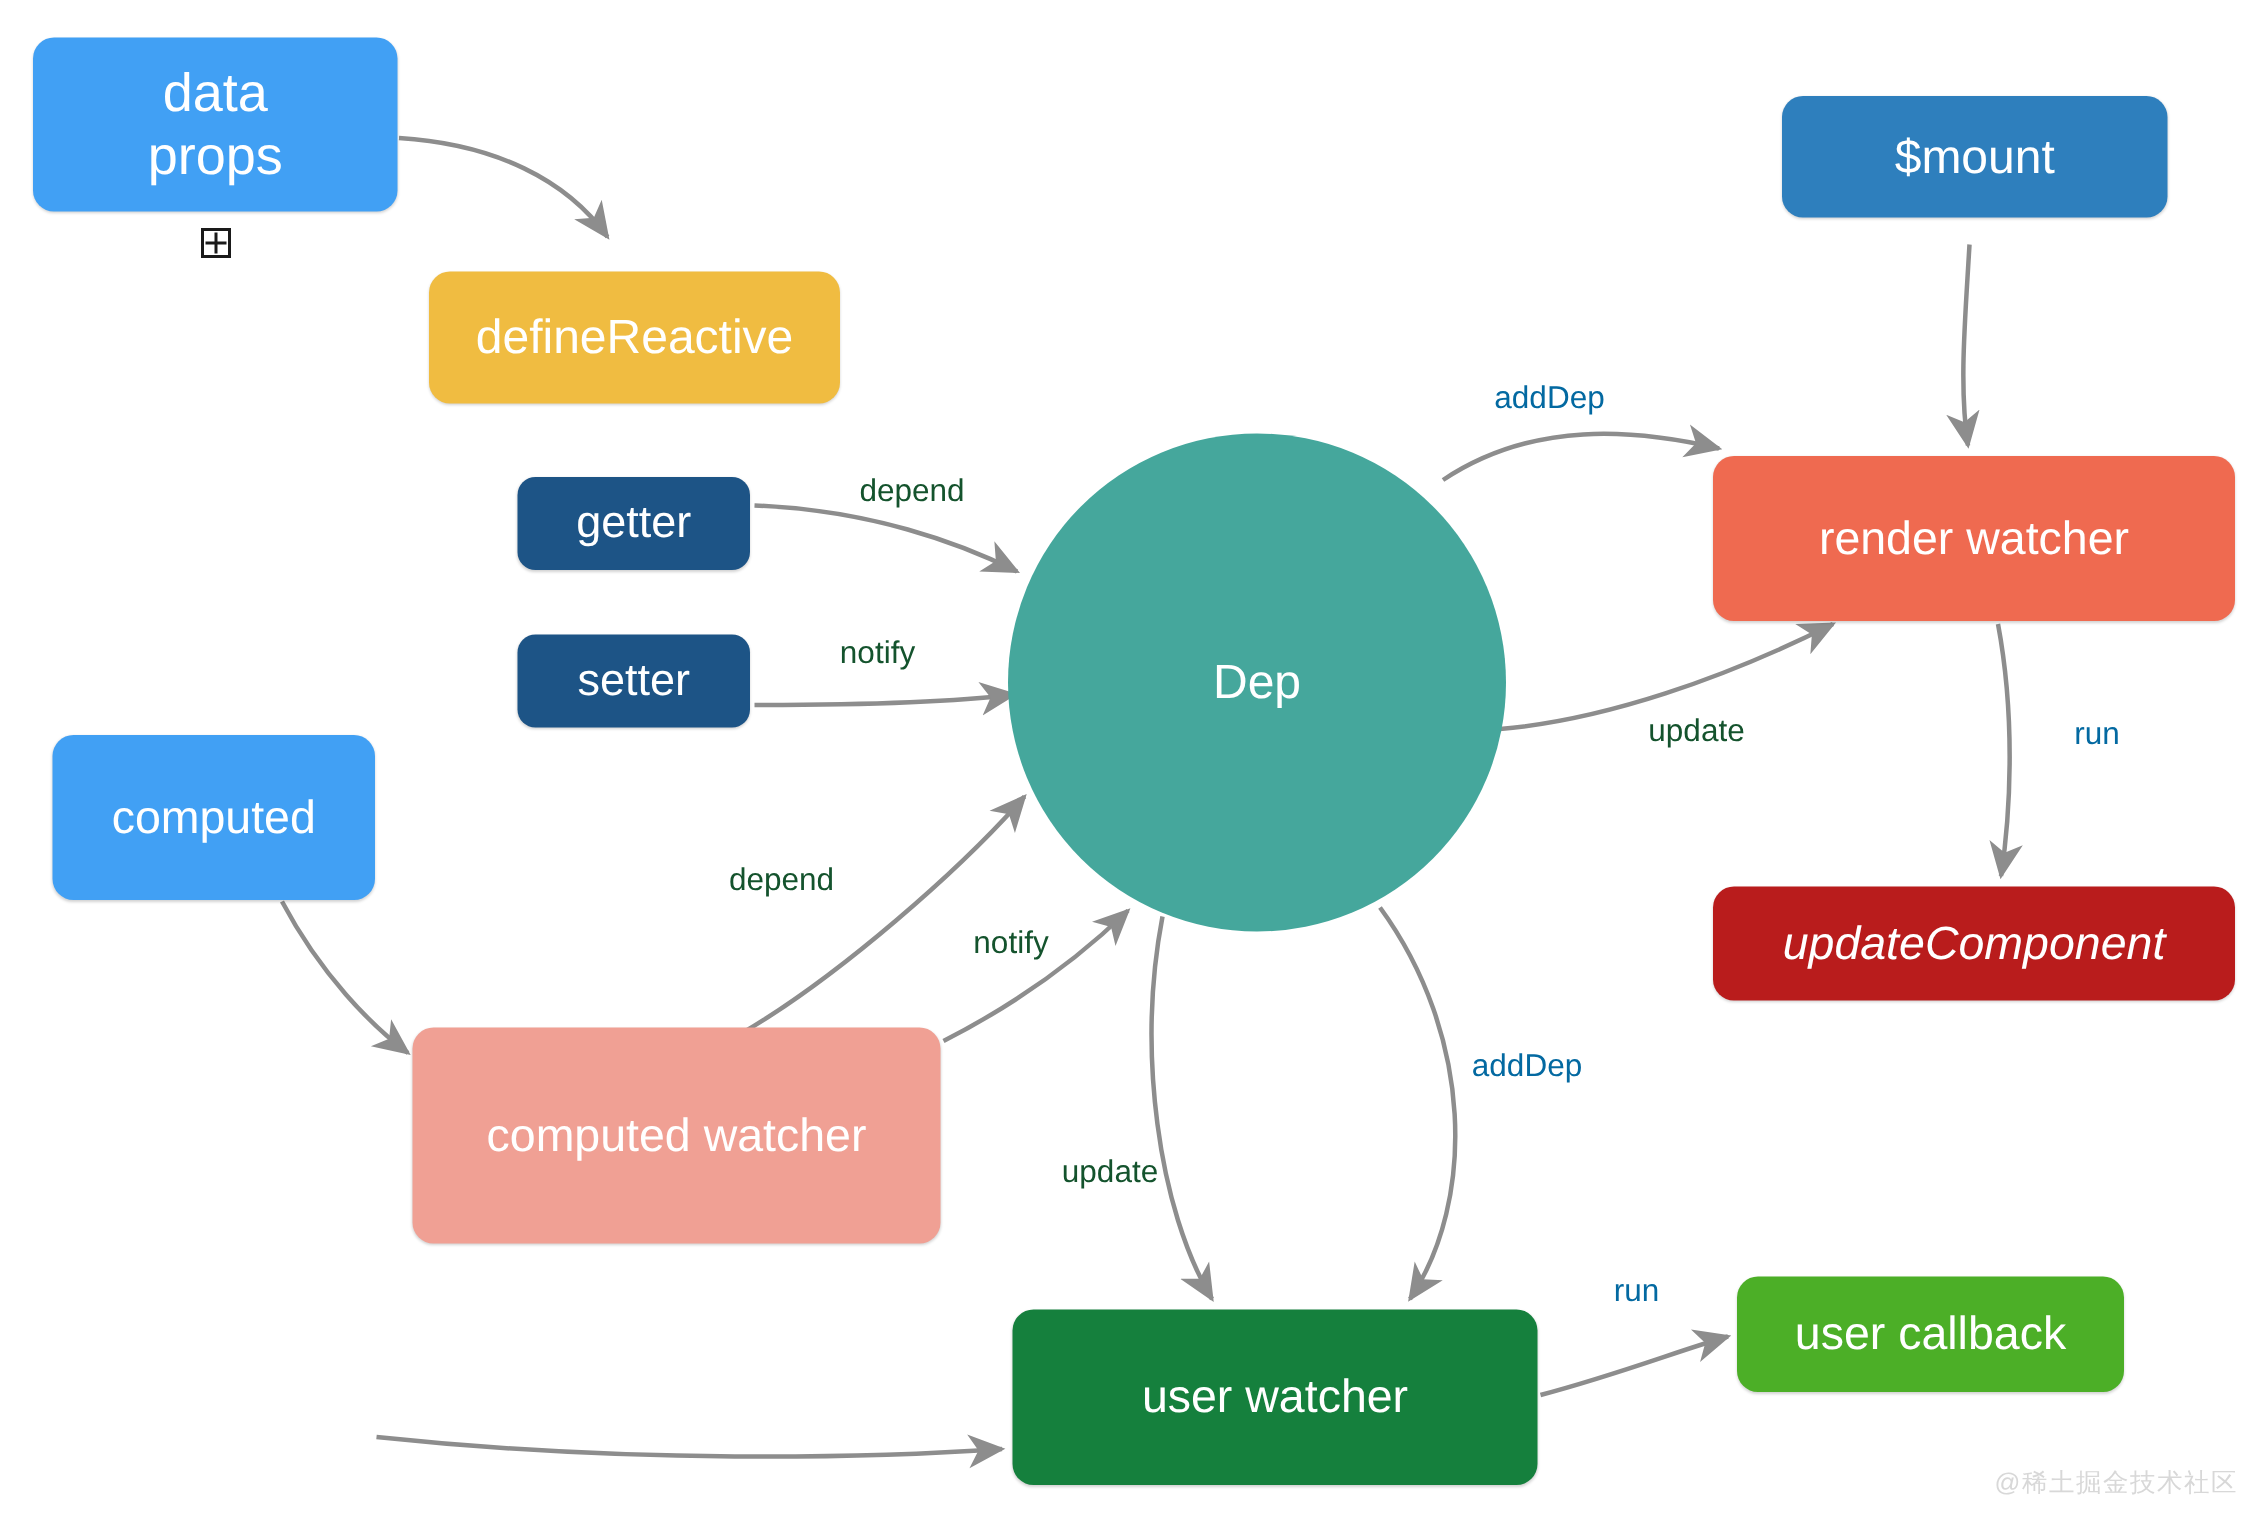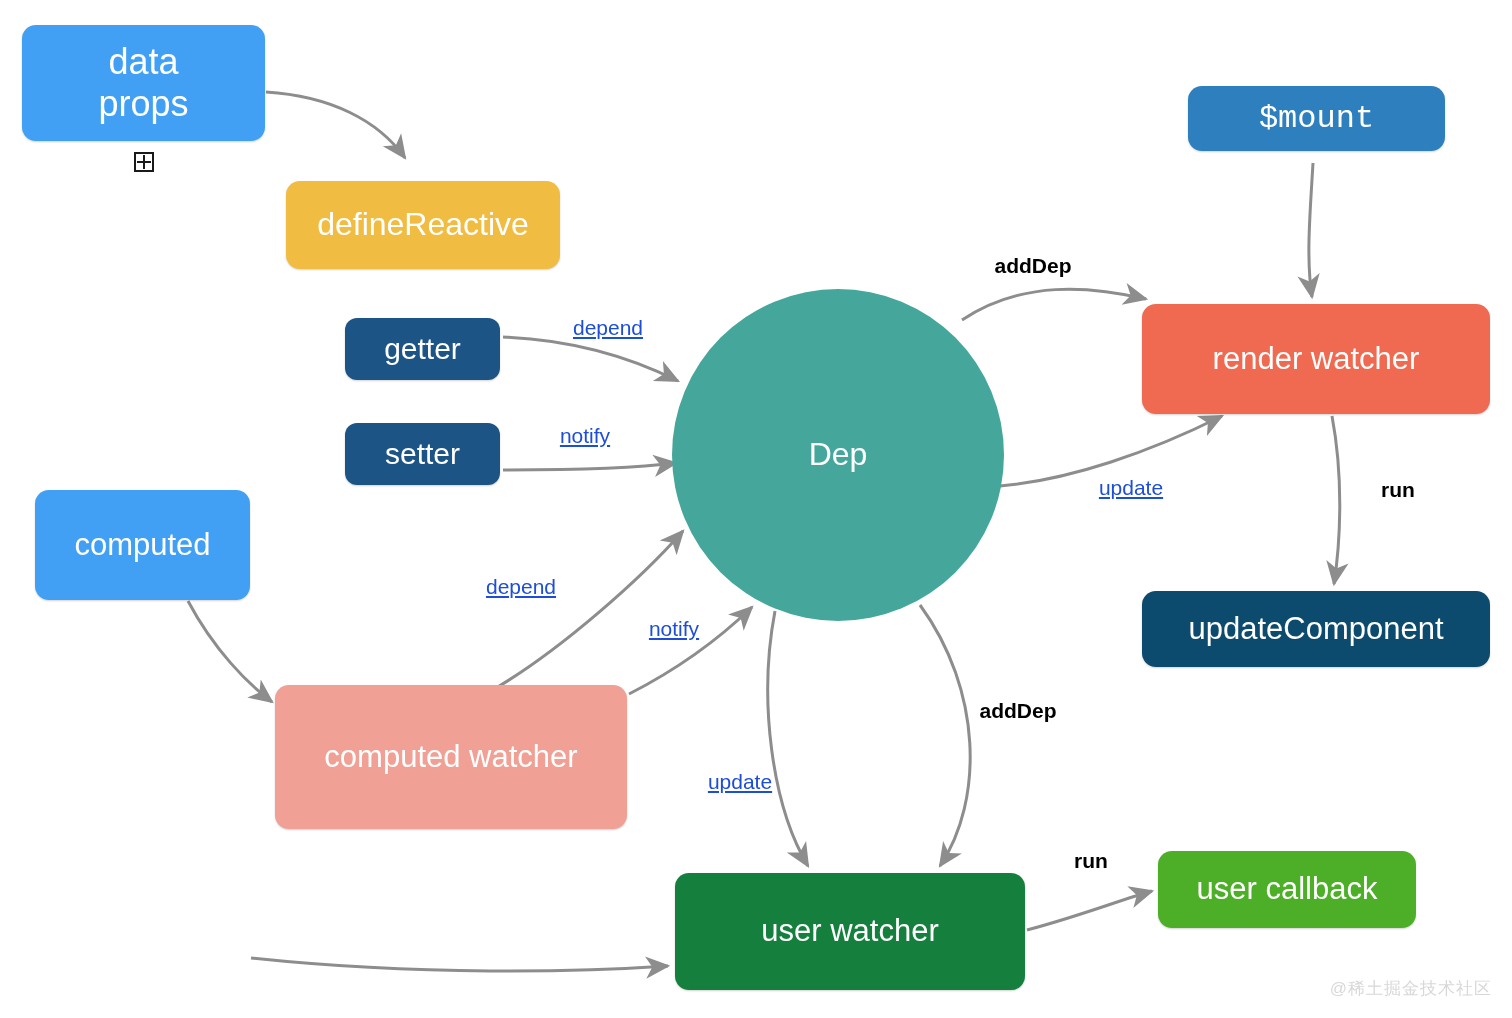--- a/index.html
+++ b/index.html
@@ -35,31 +35,30 @@
     box-shadow: 0 1px 2px rgba(0,0,0,0.18);
     white-space: pre-line;
     z-index: 3;
   }
   .node.circle {
     border-radius: 50%;
     box-shadow: none;
   }
   .edge-label {
     position: absolute;
-    color: #000000;
+    color: #0369a1;
     font-size: 21px;
-    font-weight: bold;
+    font-weight: normal;
     white-space: nowrap;
     z-index: 4;
     transform: translate(-50%, -50%);
   }
   .edge-label.plain {
     font-weight: normal;
-    color: #1d4ed8;
-    text-decoration: underline;
+    color: #14532d;
   }
   #watermark {
     position: absolute;
     right: 20px;
     bottom: 18px;
     color: #d8d8d8;
     font-size: 17px;
     letter-spacing: 1px;
     z-index: 5;
     white-space: nowrap;
@@ -129,25 +128,25 @@
 
   <div class="node" style="left:35px; top:490px; width:215px; height:110px; background:#41a0f4; font-size:31px;">computed</div>
 
   <div class="node" style="left:345px; top:423px; width:155px; height:62px; background:#1d5486; font-size:30px; border-radius:12px;">setter</div>
 
   <div class="node" style="left:275px; top:685px; width:352px; height:144px; background:#f0a094; font-size:31px;">computed watcher</div>
 
 
   <div class="node circle" style="left:672px; top:289px; width:332px; height:332px; background:#45a79c; font-size:32px;">Dep</div>
 
-  <div class="node" style="left:1188px; top:86px; width:257px; height:65px; background:#2e7fbd; font-size:32px;font-family:Liberation Mono, monospace;">$mount</div>
+  <div class="node" style="left:1188px; top:64px; width:257px; height:81px; background:#2e7fbd; font-size:32px;">$mount</div>
 
   <div class="node" style="left:1142px; top:304px; width:348px; height:110px; background:#ef6a50; font-size:31px;">render watcher</div>
 
-  <div class="node" style="left:1142px; top:591px; width:348px; height:76px; background:#0c4a6e; font-size:31px;">updateComponent</div>
+  <div class="node" style="left:1142px; top:591px; width:348px; height:76px; background:#b91c1c; font-size:31px;font-style:italic;">updateComponent</div>
 
   <div class="node" style="left:675px; top:873px; width:350px; height:117px; background:#15803d; font-size:31px;">user watcher</div>
 
   <div class="node" style="left:1158px; top:851px; width:258px; height:77px; background:#4caf27; font-size:31px;">user callback</div>
 
   <div class="edge-label plain" style="left:608px; top:328px;">depend</div>
   <div class="edge-label plain" style="left:585px; top:436px;">notify</div>
   <div class="edge-label plain" style="left:521px; top:587px;">depend</div>
   <div class="edge-label plain" style="left:674px; top:629px;">notify</div>
   <div class="edge-label" style="left:1033px; top:266px;">addDep</div>

